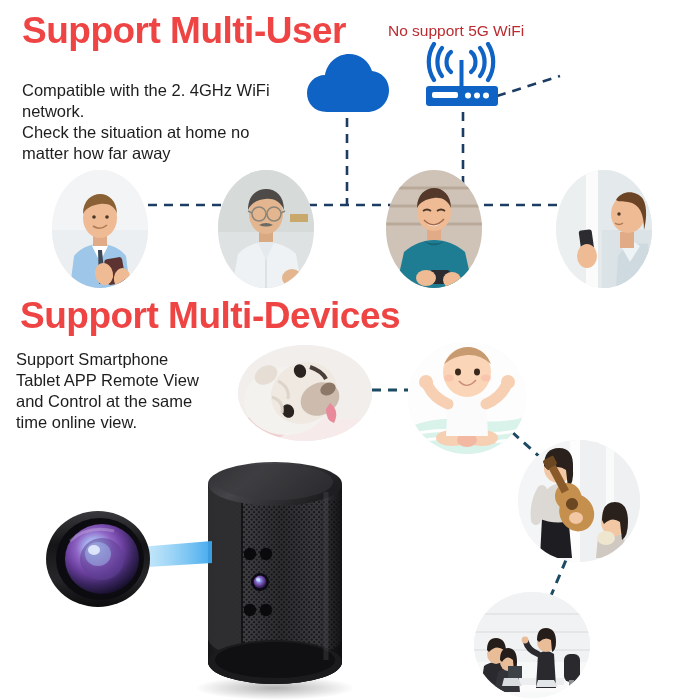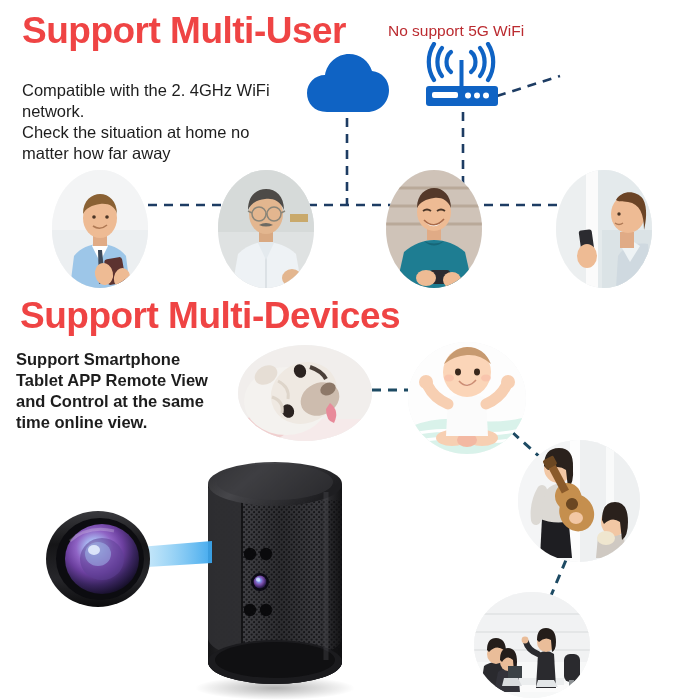--- a/index.html
+++ b/index.html
@@ -24,21 +24,21 @@
   #heading-multi-devices{left:20px;top:295px;font-size:37px;text-align:right;}
 
   .body-text{
     position:absolute;
     color:#1d1d1d;
     font-size:16.5px;
     line-height:21px;
     white-space:pre-line;
   }
   #body-user{left:22px;top:60px;width:280px;margin-top:20px;}
-  #body-devices{left:16px;top:349px;width:210px;font-weight:bold;}
+  #body-devices{left:16px;top:349px;width:210px;}
 
   #warn-5g{
     position:absolute;left:388px;top:22px;
     color:#bb2b30;font-size:15.5px;font-weight:normal;white-space:nowrap;
   }
 
   
   svg.layer{position:absolute;left:0;top:0;width:700px;height:700px;pointer-events:none;}
 
   

